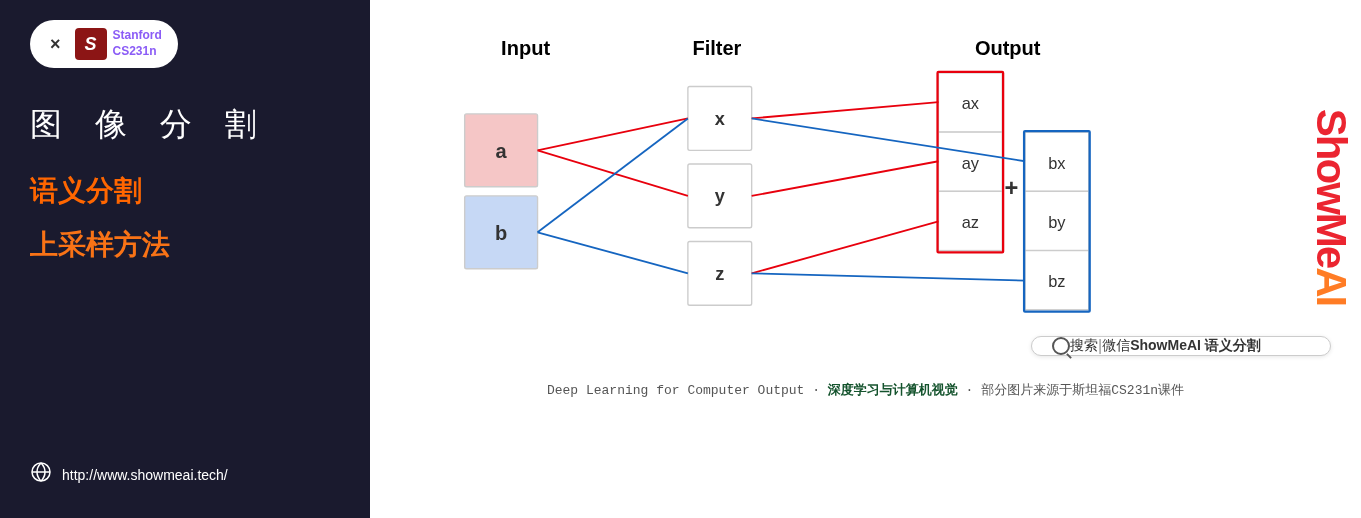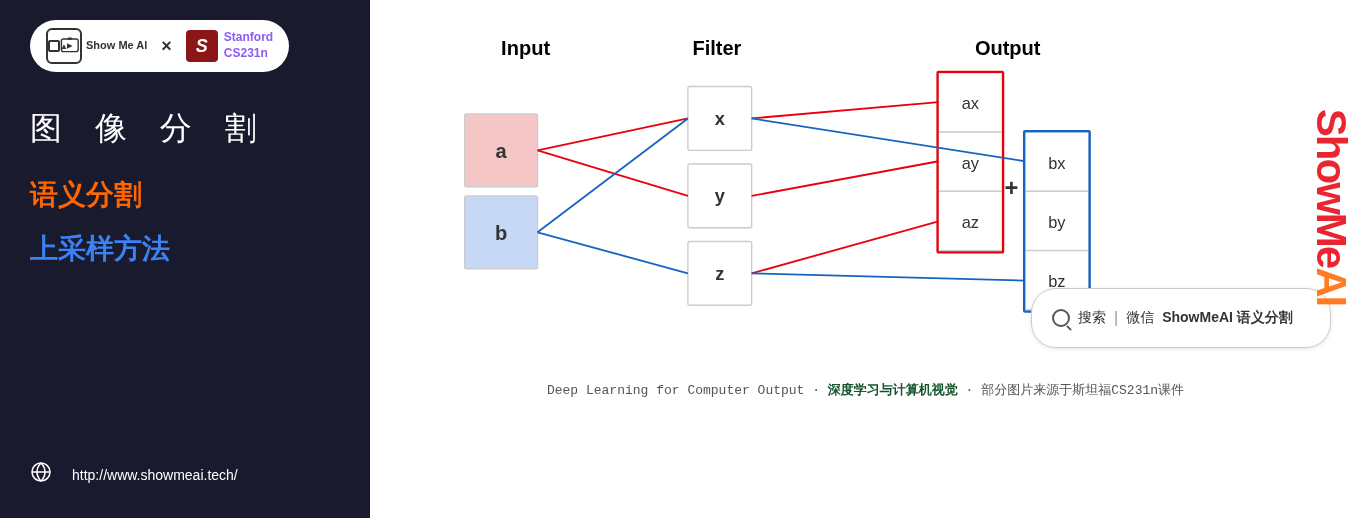--- a/index.html
+++ b/index.html
@@ -124,28 +124,28 @@
     .subtitle1 {
       font-size: 28px;
       font-weight: bold;
       color: #ff6600;
       margin-bottom: 16px;
     }
 
     .subtitle2 {
       font-size: 28px;
       font-weight: bold;
-      color: #3b82f6;
+      color: #f97316;
       margin-bottom: 30px;
     }
 
     .website-row {
       display: flex;
       align-items: center;
-      gap: 20px;
+      gap: 10px;
       margin-top: auto;
       padding-bottom: 10px;
     }
 
     .website-icon {
       color: #fff;
       font-size: 20px;
     }
 
     .website-url {
@@ -165,29 +165,28 @@
 
     
     .diagram-svg {
       width: 100%;
       height: 100%;
     }
 
     
     .search-bar {
       position: absolute;
-      bottom: 66px;
+      bottom: 58px;
       right: 30px;
       background: #fff;
       border: 1.5px solid #ccc;
       border-radius: 25px;
-      padding: 20px 20px;
-      display: flex;
-      align-items: center;
-      gap: 8px;
+      padding: 0 20px;
+      display: flex;
+      align-items: center;
       min-width: 300px;
       box-shadow: 0 1px 4px rgba(0,0,0,0.1);
     }
 
     .search-icon-circle {
       width: 18px;
       height: 18px;
       border: 2px solid #555;
       border-radius: 50%;
       position: relative;
@@ -261,30 +260,20 @@
 
     .watermark-text span.show { color: #e8000d; }
     .watermark-text span.me { color: #e8000d; }
     .watermark-text span.ai { color: #ff6600; }
   </style>
 </head>
 <body>
 
 <div class="sidebar">
   <div class="logo-area">
-    <div class="showmeai-logo">
-      <div class="logo-icon">
-        <svg width="28" height="28" viewBox="0 0 28 28">
-          <rect x="2" y="4" width="24" height="18" rx="3" fill="none" stroke="#333" stroke-width="2"></rect>
-          <polygon points="10,10 10,18 18,14" fill="#333"></polygon>
-          <rect x="11" y="2" width="6" height="3" rx="1" fill="#333"></rect>
-        </svg>
-      </div>
-      <span class="showmeai-text">Show Me Al</span>
-    </div>
     <span class="times-sign">×</span>
     <div class="stanford-logo">
       <div class="stanford-s">S</div>
       <span class="stanford-text">Stanford<br>CS231n</span>
     </div>
   </div>
 
   <div class="section-title">图  像  分  割</div>
   <div class="subtitle1">语义分割</div>
   <div class="subtitle2">上采样方法</div>

